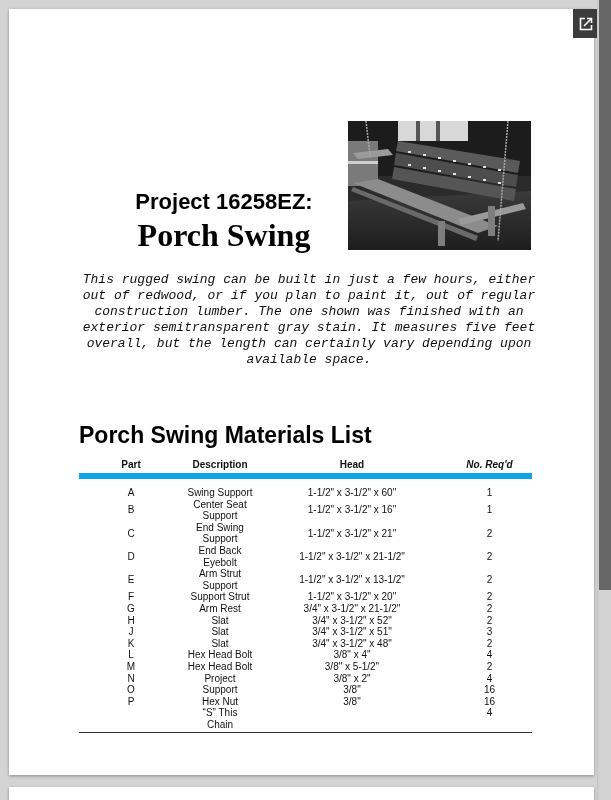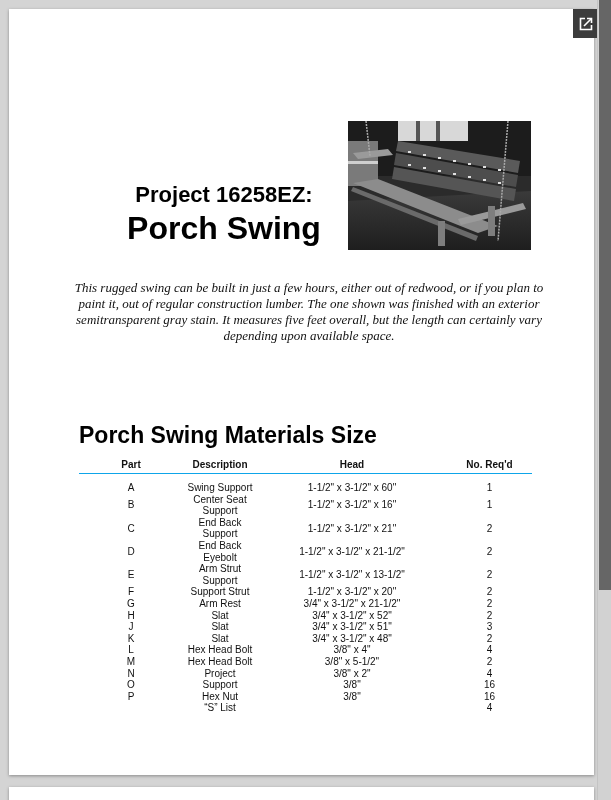--- a/index.html
+++ b/index.html
@@ -21,56 +21,56 @@
   }
   .scrollbar {
     position: absolute; left: 597px; top: 0; width: 14px; height: 800px;
     background: #d2d2d2; border-left: 1px solid #c4c4c4;
   }
   .scroll-thumb {
     position: absolute; left: 1px; top: 0; width: 12px; height: 590px;
     background: #666666;
   }
   .title-block {
-    position: absolute; left: 90px; top: 172px; width: 250px; text-align: center;
+    position: absolute; left: 90px; top: 179px; width: 250px; text-align: center;
     color: #000;
   }
   .title-line1 { font-size: 22px; font-weight: bold; line-height: 28px; }
-  .title-line2 { font-size: 32px; font-weight: bold; line-height: 38px; }
+  .title-line2 { font-size: 32px; font-weight: bold; line-height: 38px; font-family: Liberation Serif, serif; }
   .photo {
     position: absolute; left: 348px; top: 121px; width: 183px; height: 129px;
     background: #2a2a2a; overflow: hidden;
   }
   .intro {
-    position: absolute; left: 70px; top: 280px; width: 478px;
-    font-family: Liberation Serif, serif; font-style: italic;
+    position: absolute; left: 70px; top: 272px; width: 478px;
+    font-family: Liberation Mono, monospace; font-style: italic;
     font-size: 13px; line-height: 16px; text-align: center; color: #111;
   }
   .section-title {
     position: absolute; left: 79px; top: 422px;
     font-size: 23px; font-weight: bold; color: #000;
   }
   table.materials {
     position: absolute; left: 79px; top: 458px; width: 453px;
     border-collapse: collapse; font-size: 10px; color: #111;
   }
   table.materials th {
     font-weight: bold; font-size: 10px; padding: 0 0 3px 0;
-    border-bottom: 1px solid #0ea5e9;
+    border-bottom: 6px solid #0ea5e9;
     text-align: center; height: 12px;
   }
   table.materials td {
     text-align: center; padding: 0; height: 11.6px; line-height: 11.6px;
   }
   table.materials tr.spacer td { height: 8px; }
   table.materials tr.last td { border-bottom: 1px solid #333; padding-bottom: 2px; }
   .col-part { width: 104px; }
   .col-desc { width: 74px; }
   .col-size { width: 190px; }
-  .col-qty { width: 85px; }
+  .col-qty { width: 85px; font-style: italic; }
 </style>
 </head>
 <body>
 
 <div class="page">
   <div class="title-block">
     <div class="title-line1">Project 16258EZ:</div>
     <div class="title-line2">Porch Swing</div>
   </div>
 </div>
@@ -123,21 +123,21 @@
     <rect x="90" y="100" width="7" height="25" fill="#7e7e7e"></rect>
     <rect x="140" y="85" width="7" height="30" fill="#7e7e7e"></rect>
 
     <line x1="18" y1="0" x2="22" y2="35" stroke="#aaa" stroke-width="1.5" stroke-dasharray="2,1"></line>
     <line x1="160" y1="0" x2="150" y2="120" stroke="#aaa" stroke-width="1.5" stroke-dasharray="2,1"></line>
   </svg>
 </div>
 
 <div class="intro">This rugged swing can be built in just a few hours, either out of redwood, or if you plan to paint it, out of regular construction lumber. The one shown was finished with an exterior semitransparent gray stain. It measures five feet overall, but the length can certainly vary depending upon available space.</div>
 
-<div class="section-title">Porch Swing Materials Size</div>
+<div class="section-title">Porch Swing Materials List</div>
 
 <table class="materials">
   <thead>
     <tr>
       <th class="col-part">Part</th>
       <th class="col-desc">Description</th>
       <th class="col-size">Head</th>
       <th class="col-qty">No. Req'd</th>
     </tr>
   </thead>
@@ -152,21 +152,21 @@
         <td>1</td>
       </tr>
       <tr>
         <td>B</td>
         <td>Center Seat Support</td>
         <td>1-1/2" x 3-1/2" x 16"</td>
         <td>1</td>
       </tr>
       <tr>
         <td>C</td>
-        <td>End Back Support</td>
+        <td>End Swing Support</td>
         <td>1-1/2" x 3-1/2" x 21"</td>
         <td>2</td>
       </tr>
       <tr>
         <td>D</td>
         <td>End Back Eyebolt</td>
         <td>1-1/2" x 3-1/2" x 21-1/2"</td>
         <td>2</td>
       </tr>
       <tr>
@@ -230,23 +230,29 @@
         <td>16</td>
       </tr>
       <tr>
         <td>P</td>
         <td>Hex Nut</td>
         <td>3/8"</td>
         <td>16</td>
       </tr>
       <tr>
         <td></td>
-        <td>“S” List</td>
+        <td>“S” This</td>
         <td></td>
         <td>4</td>
+      </tr>
+      <tr class="last">
+        <td></td>
+        <td>Chain</td>
+        <td></td>
+        <td></td>
       </tr>
     </tbody>
 </table>
 
 <div class="page next"></div>
 
 <div class="popout-btn">
   <svg width="14" height="14" viewBox="0 0 14 14">
     <path d="M6 1.5 H1.5 V12.5 H12.5 V8" fill="none" stroke="#ffffff" stroke-width="1.6"></path>
     <path d="M5 9 L12 2" stroke="#ffffff" stroke-width="1.6"></path>

